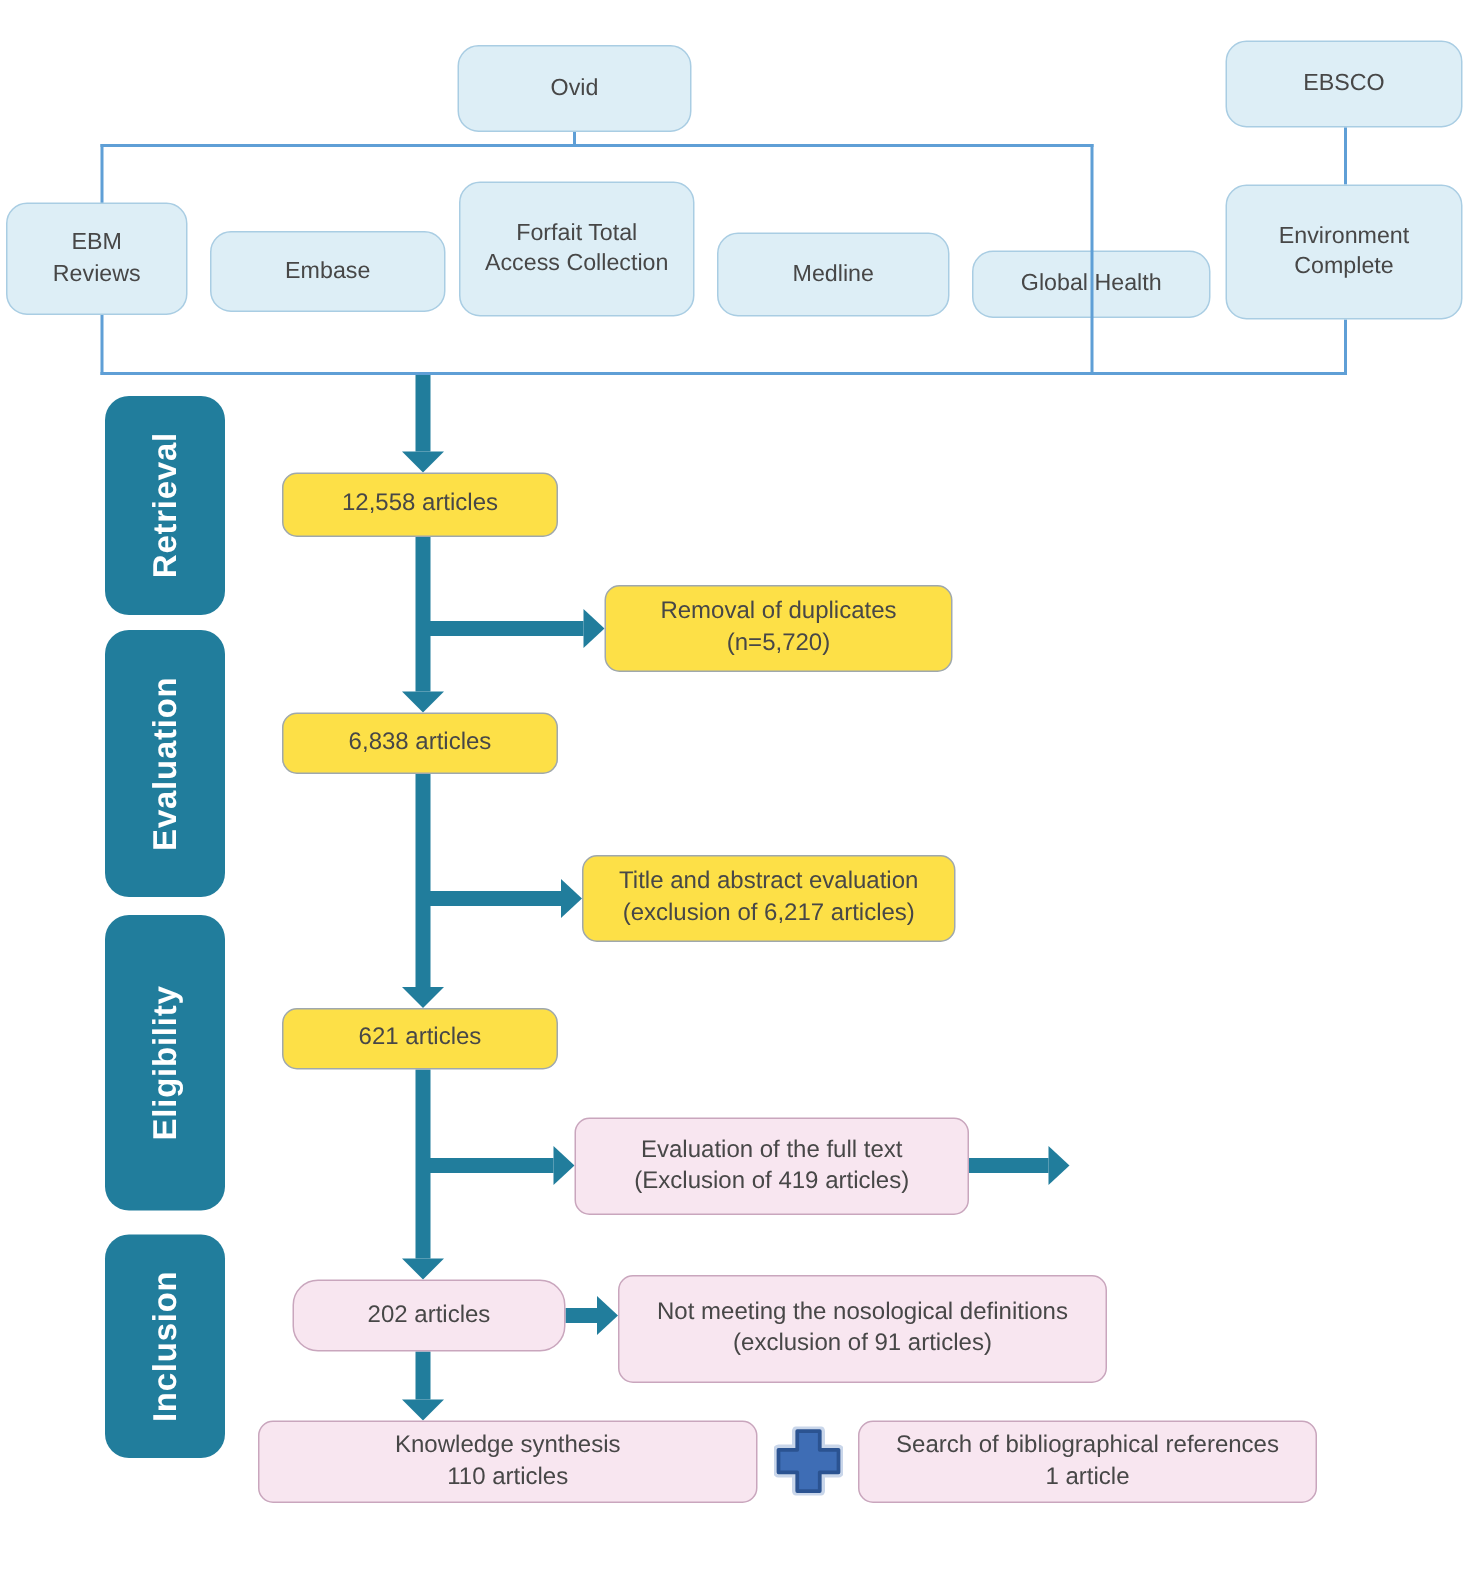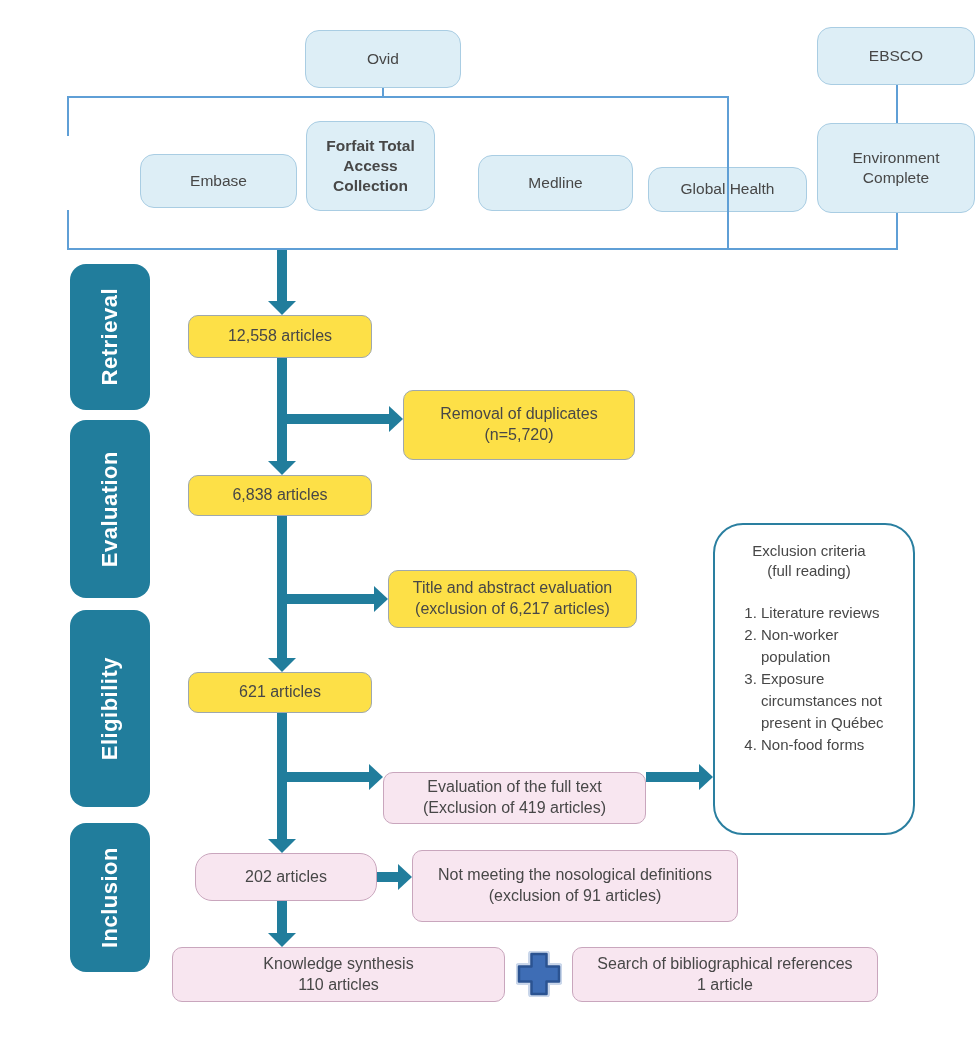--- a/index.html
+++ b/index.html
@@ -47,22 +47,24 @@
   <div class="box src" style="left:817px;top:27px;width:158px;height:58px;">EBSCO</div>
 
   <div class="cline" style="left:382px;top:88px;width:2px;height:9px;"></div>
   <div class="cline" style="left:67px;top:96px;width:662px;height:2px;"></div>
   <div class="cline" style="left:67px;top:96px;width:2px;height:40px;"></div>
   <div class="cline" style="left:67px;top:210px;width:2px;height:40px;"></div>
   <div class="cline" style="left:896px;top:85px;width:2px;height:38px;"></div>
   <div class="cline" style="left:896px;top:213px;width:2px;height:37px;"></div>
   <div class="cline" style="left:67px;top:248px;width:831px;height:2px;"></div>
 
+  <div class="box src" style="left:4px;top:135px;width:121px;height:75px;">EBM
+Reviews</div>
   <div class="box src" style="left:140px;top:154px;width:157px;height:54px;">Embase</div>
-  <div class="box src" style="left:306px;top:121px;width:129px;height:90px;font-weight:bold;">Forfait Total
+  <div class="box src" style="left:306px;top:121px;width:157px;height:90px;">Forfait Total
 Access Collection</div>
   <div class="box src" style="left:478px;top:155px;width:155px;height:56px;">Medline</div>
   <div class="box src" style="left:648px;top:167px;width:159px;height:45px;">Global Health</div>
   <div class="cline" style="left:727px;top:96px;width:2px;height:154px;"></div>
   <div class="box src" style="left:817px;top:123px;width:158px;height:90px;">Environment
 Complete</div>
 
   <div class="stage" style="left:70px;top:264px;width:80px;height:146px;">
     <span>Retrieval</span>
   </div>
@@ -100,47 +102,37 @@
   <div class="shaft" style="left:282px;top:772px;width:87px;height:10px;"></div>
   <div class="head head-right" style="left:369px;top:764px;"></div>
 
   <div class="shaft" style="left:646px;top:772px;width:53px;height:10px;"></div>
   <div class="head head-right" style="left:699px;top:764px;"></div>
 
   <div class="shaft" style="left:377px;top:872px;width:21px;height:10px;"></div>
   <div class="head head-right" style="left:398px;top:864px;"></div>
 
   <div class="box lblue" style="left:188px;top:315px;width:184px;height:43px;">12,558 articles</div>
-  <div class="box lblue" style="left:403px;top:390px;width:232px;height:70px;">Removal of duplicates
+  <div class="box lblue" style="left:403px;top:390px;width:232px;height:58px;">Removal of duplicates
 (n=5,720)</div>
   <div class="box lblue" style="left:188px;top:475px;width:184px;height:41px;">6,838 articles</div>
   <div class="box lblue" style="left:388px;top:570px;width:249px;height:58px;">Title and abstract evaluation
 (exclusion of 6,217 articles)</div>
   <div class="box lblue" style="left:188px;top:672px;width:184px;height:41px;">621 articles</div>
-  <div class="box pink" style="left:383px;top:745px;width:263px;height:52px;margin-top:27px;">Evaluation of the full text
+  <div class="box pink" style="left:383px;top:745px;width:263px;height:65px;">Evaluation of the full text
 (Exclusion of 419 articles)</div>
   <div class="box pink" style="left:195px;top:853px;width:182px;height:48px;border-radius:17px;">202 articles</div>
   <div class="box pink" style="left:412px;top:850px;width:326px;height:72px;">Not meeting the nosological definitions
 (exclusion of 91 articles)</div>
   <div class="box pink" style="left:172px;top:947px;width:333px;height:55px;">Knowledge synthesis
 110 articles</div>
   <div class="box pink" style="left:572px;top:947px;width:306px;height:55px;">Search of bibliographical references
 1 article</div>
 
   <div class="plus">
     <svg width="46" height="46" viewBox="0 0 46 46">
       <path d="M15.5 3 h15 v12.5 h12.5 v15 h-12.5 v12.5 h-15 v-12.5 h-12.5 v-15 h12.5 z" fill="none" stroke="#c9d6ea" stroke-width="7" stroke-linejoin="round"></path>
       <path d="M15.5 3 h15 v12.5 h12.5 v15 h-12.5 v12.5 h-15 v-12.5 h-12.5 v-15 h12.5 z" fill="#3e6db5" stroke="#2b5391" stroke-width="2.5" stroke-linejoin="round"></path>
     </svg>
   </div>
 
-  <div class="panel">
-    <div class="ptitle">Exclusion criteria
-(full reading)</div>
-    <ol>
-        <li>Literature reviews</li>
-        <li>Non-worker population</li>
-        <li>Exposure circumstances not present in Québec</li>
-        <li>Non-food forms</li>
-      </ol>
-  </div>
 
 </div>
 
 </body></html>

